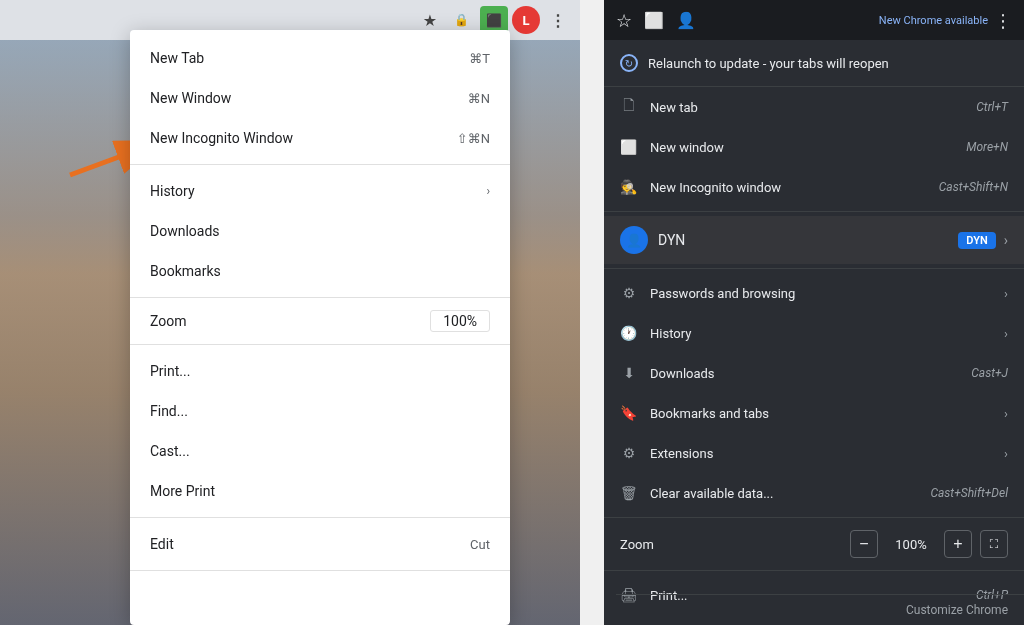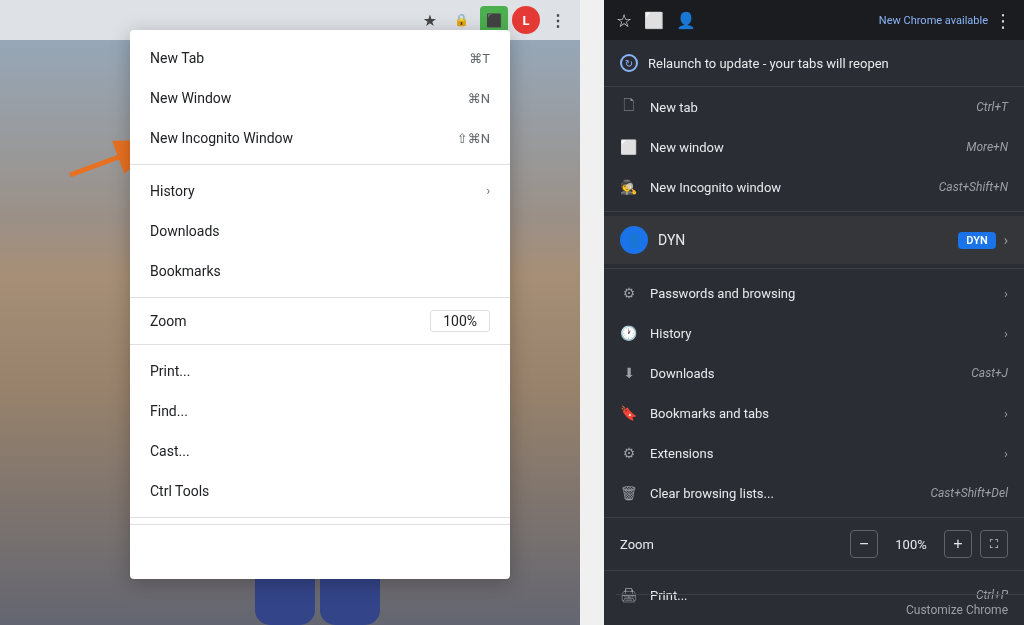--- a/index.html
+++ b/index.html
@@ -411,25 +411,29 @@
 
   <div class="menu-item">
     <span class="menu-item-label">Find...</span>
   </div>
 
   <div class="menu-item">
     <span class="menu-item-label">Cast...</span>
   </div>
 
   <div class="menu-item">
-    <span class="menu-item-label">Ctrl Tools</span>
-  </div>
-
-  <div class="divider"></div>
-
+    <span class="menu-item-label">More Print</span>
+  </div>
+
+  <div class="divider"></div>
+
+  <div class="menu-item">
+    <span class="menu-item-label">Edit</span>
+    <span class="menu-item-shortcut">Cut</span>
+  </div>
 
   <div class="divider"></div>
 
 
   <div class="menu-item">
     
   </div>
 
 </div>
 
@@ -531,21 +535,21 @@
     <div class="menu-item-left">
       <span class="menu-item-icon">⚙</span>
       <span>Extensions</span>
     </div>
     <span style="color:#9aa0a6;">›</span>
   </div>
 
   <div class="menu-item">
     <div class="menu-item-left">
       <span class="menu-item-icon">🗑</span>
-      <span>Clear browsing lists...</span>
+      <span>Clear available data...</span>
     </div>
     <span class="menu-item-shortcut">Cast+Shift+Del</span>
   </div>
 
   <div class="divider"></div>
 
   <div class="zoom-row">
     <span class="zoom-label">Zoom</span>
     <button class="zoom-btn">−</button>
     <span class="zoom-value">100%</span>

